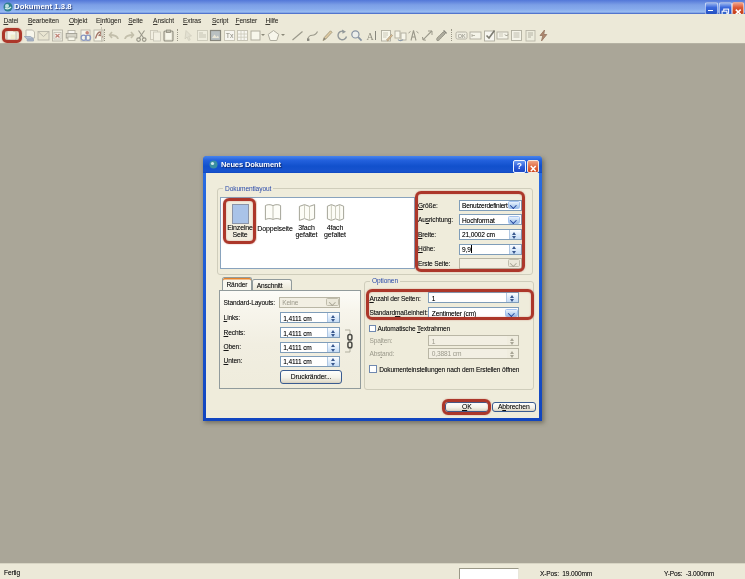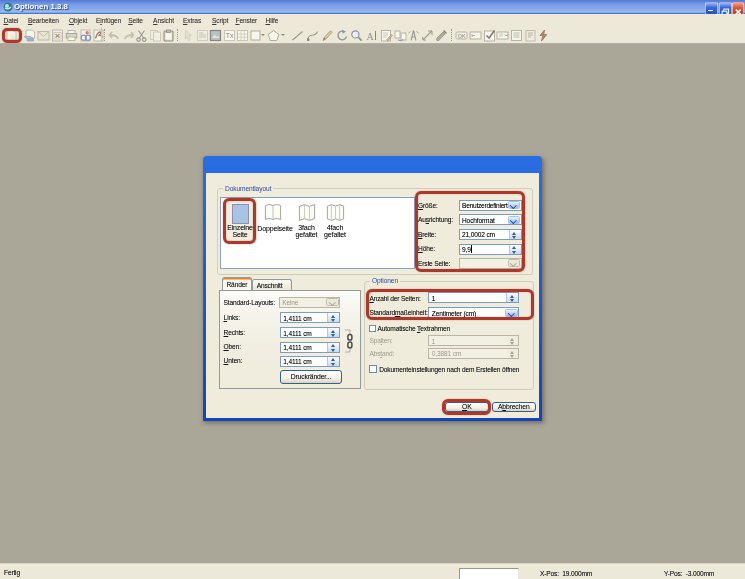--- a/index.html
+++ b/index.html
@@ -46,21 +46,21 @@
 <body>
 
 <div class="ab" id="tbar" style="left:0;top:0;width:745px;height:14px;
  background:linear-gradient(180deg,#5277d8 0,#7c9fe6 35%,#86aaec 65%,#9abdf2 86%,#3a5cc0 100%)">
  <svg class="ab" style="left:3px;top:2px" width="10" height="10" viewBox="0 0 10 10">
   <circle cx="5" cy="5" r="4.5" fill="#2e7f8f"></circle>
       <circle cx="4" cy="4" r="2" fill="#bfe0e0"></circle>
   <path d="M2 6 Q5 8 8 5" stroke="#d8f0e8" stroke-width="1.2" fill="none"></path>
     </svg>
  <span class="ab" style="left:14px;top:2px;font-size:7.8px;font-weight:bold;color:#fff;
-  text-shadow:1px 1px 1px rgba(10,30,90,.8)">Optionen 1.3.8</span>
+  text-shadow:1px 1px 1px rgba(10,30,90,.8)">Dokument 1.3.8</span>
  <div class="wbtn" style="left:705px;background:linear-gradient(#9db8ee,#3b69dd 40%,#2450c0)">
   <div class="ab" style="left:2px;top:6.5px;width:4.5px;height:1.8px;background:#fff"></div>
     </div>
  <div class="wbtn" style="left:719px;background:linear-gradient(#9db8ee,#3b69dd 40%,#2450c0)">
   <svg width="10.5" height="10.5" viewBox="0 0 10 10">
         <rect x="3.6" y="2" width="4.6" height="4" fill="none" stroke="#fff" stroke-width="1"></rect>
         <rect x="2" y="4" width="4.6" height="4" fill="#36c" stroke="#fff" stroke-width="1"></rect>
       </svg></div>
  <div class="wbtn" style="left:731.5px;background:linear-gradient(#f0a088,#dd5b37 40%,#c23a16)">
   <svg width="10.5" height="10.5" viewBox="0 0 10.5 10.5">
@@ -256,20 +256,37 @@
  <span class="t" style="left:4px;top:5px;font-size:6.6px">Fertig</span>
  <div class="ab" style="left:459px;top:3.5px;width:58px;height:10px;background:#fff;
   border:1px solid #9a9888;border-right-color:#e8e6da;border-bottom-color:#e8e6da"></div>
  <span class="t" style="left:540px;top:5.5px;font-size:6.6px">X-Pos:&nbsp; 19.000mm</span>
  <span class="t" style="left:664px;top:5.5px;font-size:6.6px">Y-Pos:&nbsp; -3.000mm</span>
 </div>
 
 <div class="ab" id="dlg" style="left:203px;top:156px;width:339px;height:265px;
  border-radius:4px 4px 0 0;background:linear-gradient(#2a6ee4,#1145bf);
  box-shadow:1.5px 2px 4px rgba(60,58,48,.5)">
+ <div class="ab" style="left:0;top:0;width:339px;height:17px;border-radius:4px 4px 0 0;
+  background:linear-gradient(180deg,#4884ec 0%,#2361dd 25%,#1150cc 60%,#1853ce 90%,#1148c0 100%)">
+  <svg class="ab" style="left:6px;top:4px" width="9" height="9" viewBox="0 0 9 9">
+   <circle cx="4.5" cy="4.5" r="4" fill="#3a8fa0"></circle>
+        <circle cx="3.5" cy="3.5" r="1.6" fill="#cfeaea"></circle>
+      </svg>
+  <span class="ab" style="left:18px;top:4px;font-size:7.5px;font-weight:bold;letter-spacing:-0.1px;color:#fff;
+   text-shadow:1px 1px 1px rgba(10,30,90,.85)">Neues Dokument</span>
+  <div class="ab" style="left:310px;top:3.5px;width:10.5px;height:11.5px;border-radius:2px;
+   border:1px solid #eef4ff;background:linear-gradient(#6a9af2,#2a5ad8 55%,#1c48c4);
+   color:#fff;font-size:8.5px;font-weight:bold;text-align:center;line-height:11px">?</div>
+  <div class="ab" style="left:323.5px;top:3.5px;width:10.5px;height:11.5px;border-radius:2px;
+   border:1px solid #f4e8e0;background:linear-gradient(#f0a484,#e06840 55%,#cc4418)">
+   <svg width="10.5" height="11.5" viewBox="0 0 10.5 11.5">
+          <path d="M2.8 3 L7.7 8.2 M7.7 3 L2.8 8.2" stroke="#fff" stroke-width="1.5"></path>
+        </svg></div>
+ </div>
  <div class="ab" id="dlgc" style="left:3px;top:17px;width:333px;height:245px;background:#EFECDB">
 
   <div class="grp" style="left:11px;top:15px;width:314px;height:85px">
         <span>Dokumentlayout</span>
       </div>
 
   <div class="ab" style="left:14px;top:24px;width:192.5px;height:69.5px;background:#fff;
    border:1px solid #89a3bd"></div>
 
   <div class="ab" style="left:20px;top:27px;width:31px;height:41px;background:#f2eedf;border-radius:2px"></div>

